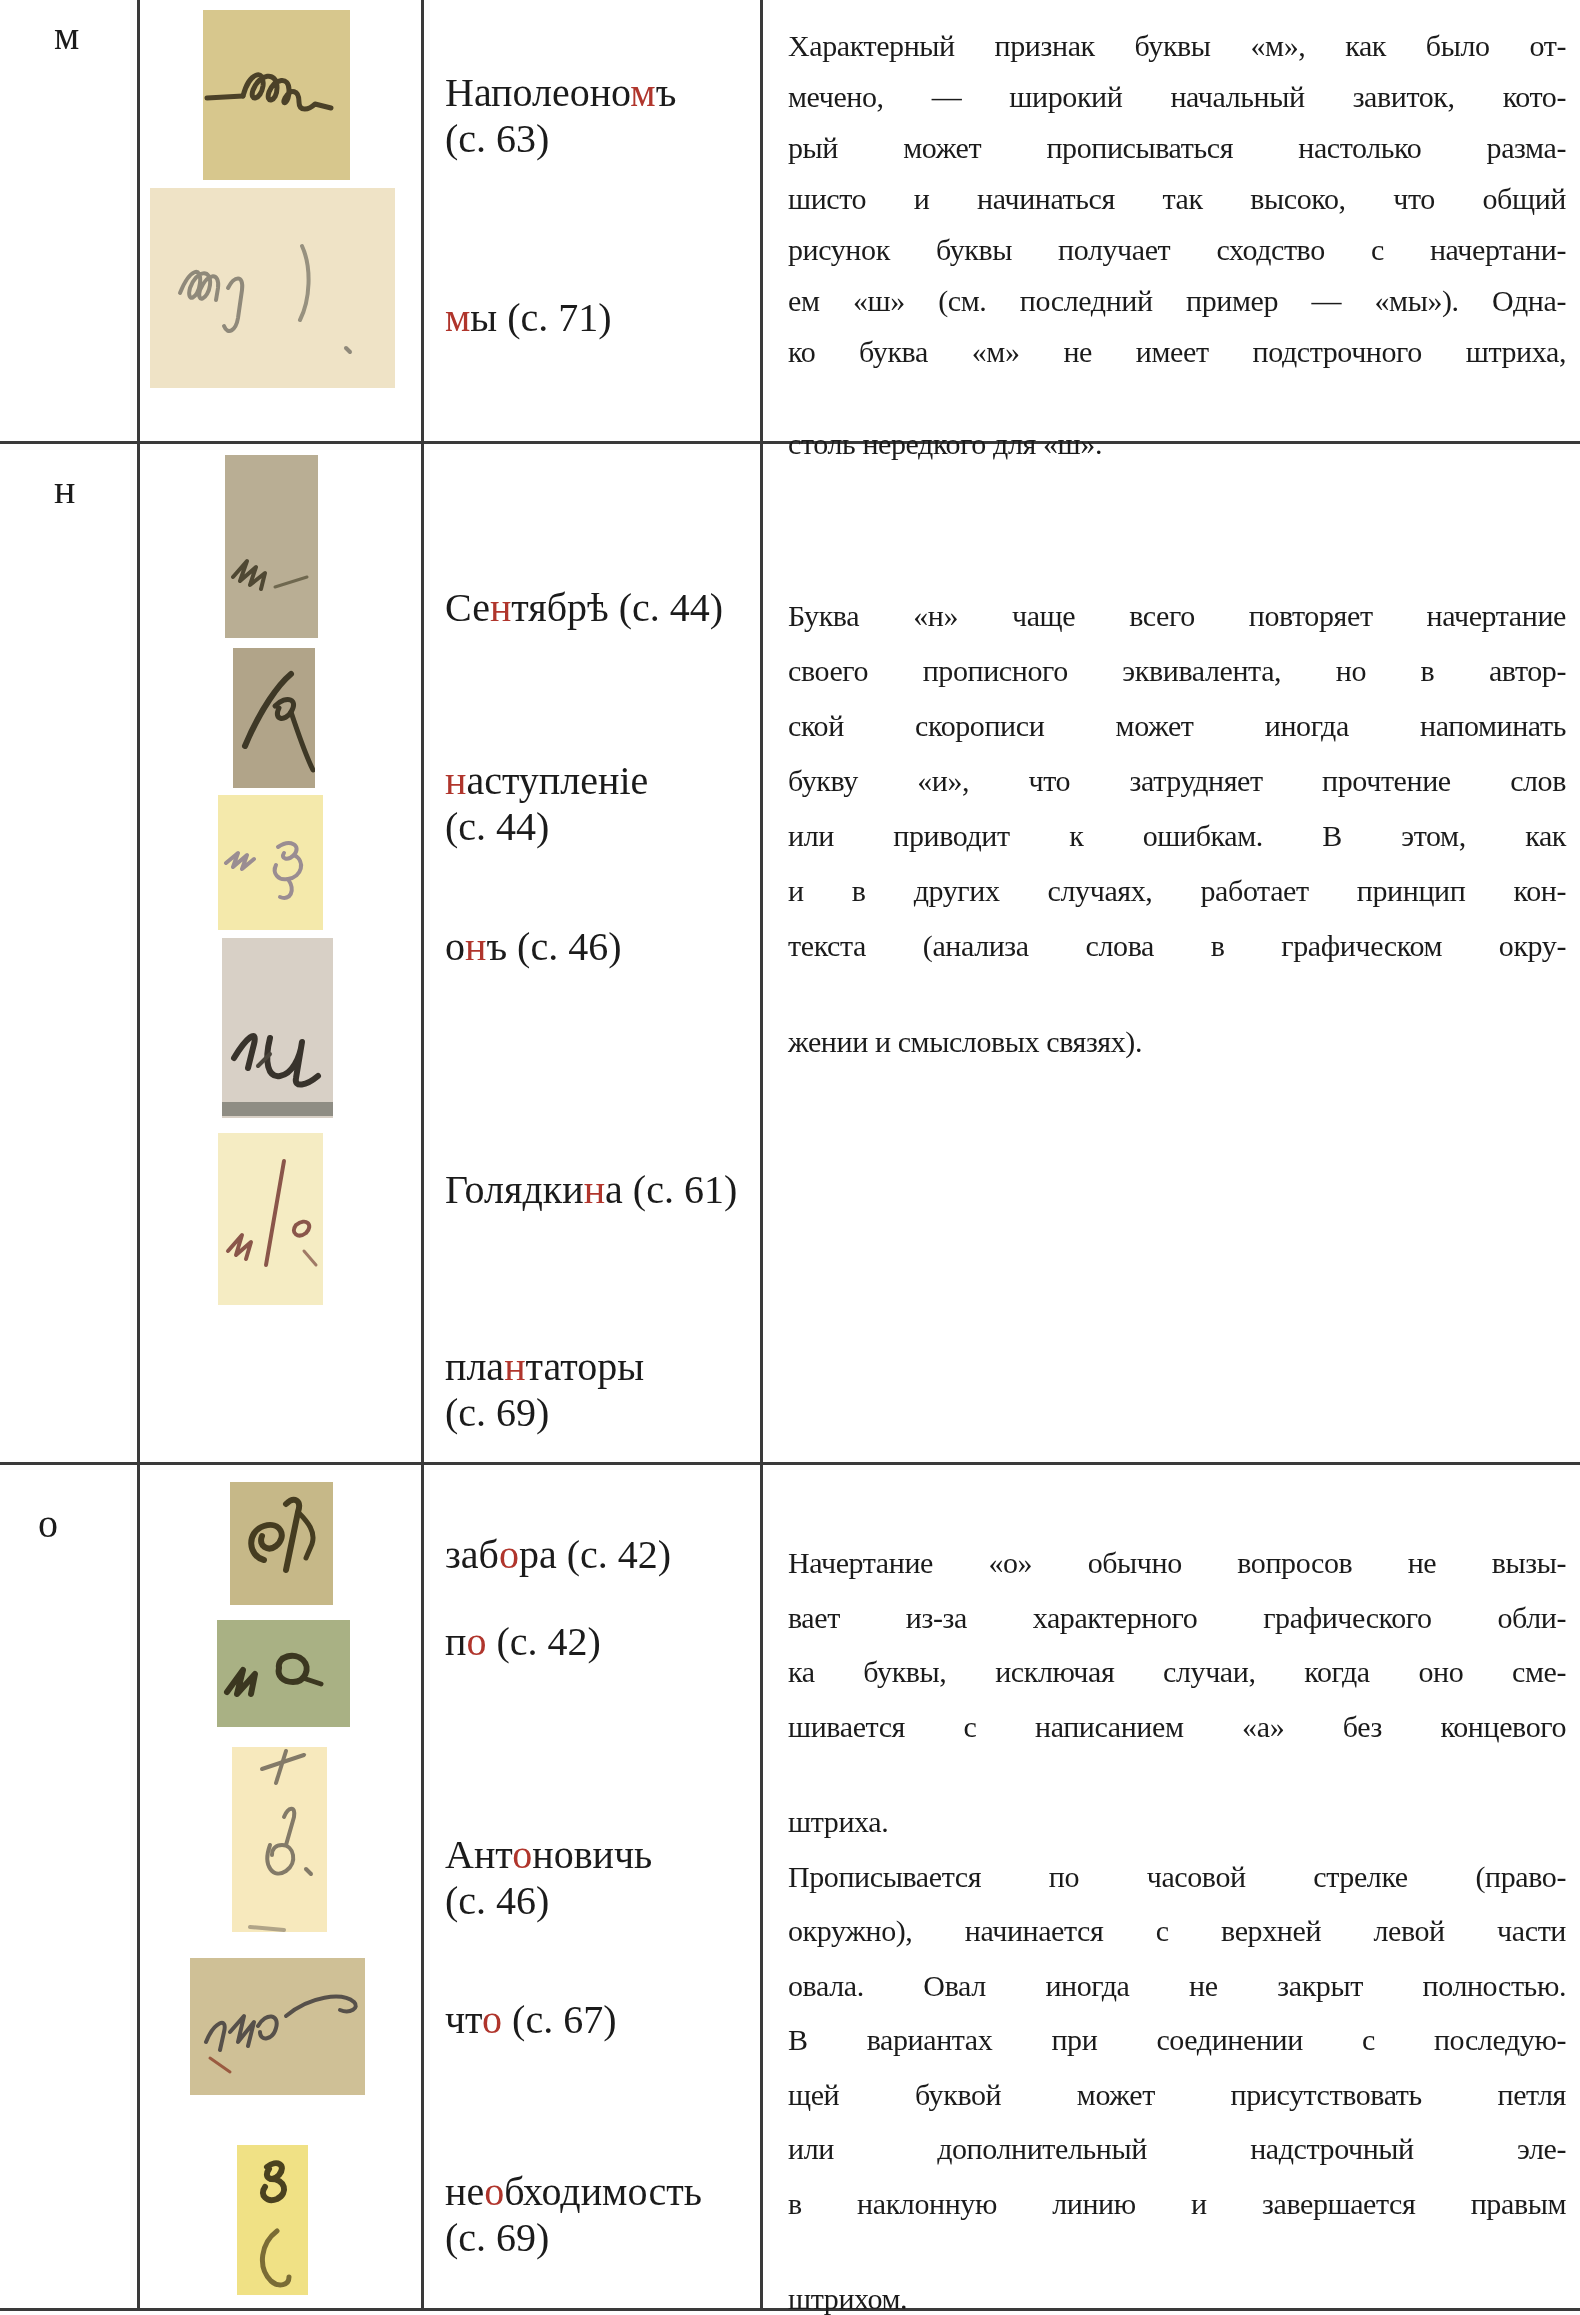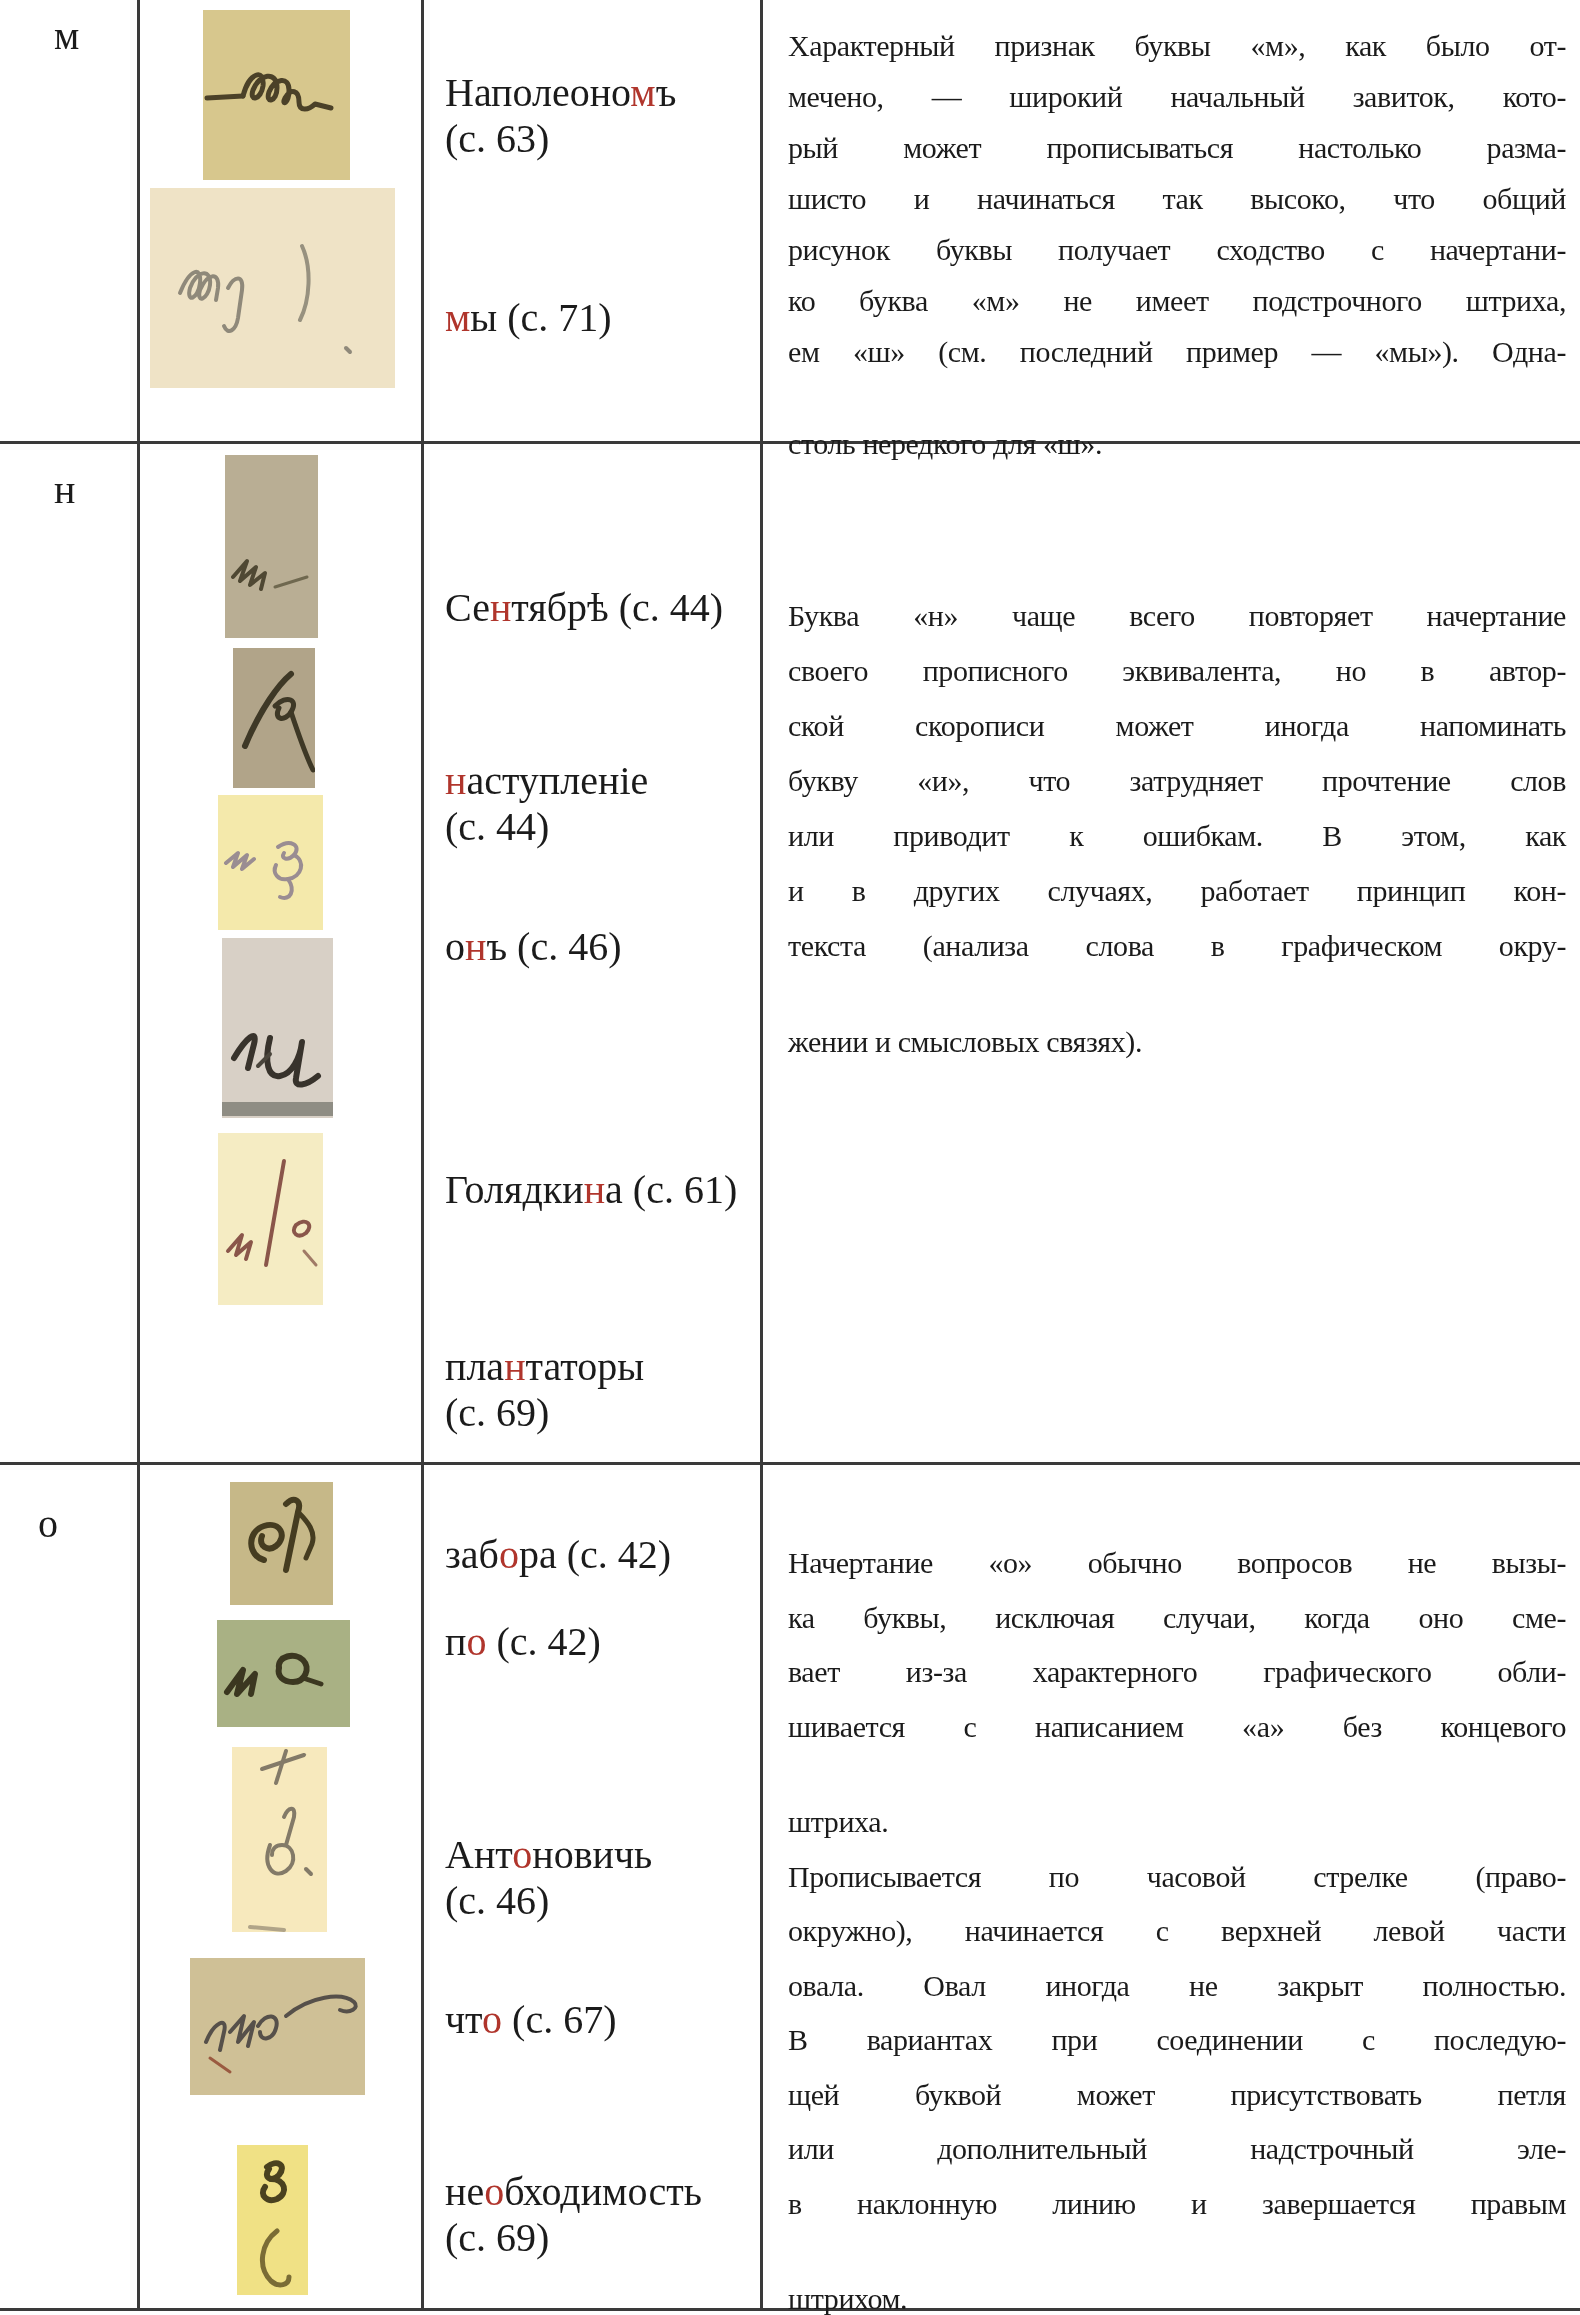--- a/index.html
+++ b/index.html
@@ -51,22 +51,22 @@
     </div>
     <div class="label" style="top: 295px;">
       <div><span class="hl">м</span><span>ы</span><span>&nbsp;(с. 71)</span></div>
     </div>
     <div class="desc" style="top: 20px; line-height: 51px;">
       <div class="dline j">Характерный признак буквы «м», как было от-</div>
       <div class="dline j">мечено, — широкий начальный завиток, кото-</div>
       <div class="dline j">рый может прописываться настолько разма-</div>
       <div class="dline j">шисто и начинаться так высоко, что общий</div>
       <div class="dline j">рисунок буквы получает сходство с начертани-</div>
+      <div class="dline j">ем «ш» (см. последний пример — «мы»). Одна-</div>
       <div class="dline j">ко буква «м» не имеет подстрочного штриха,</div>
-      <div class="dline j">ем «ш» (см. последний пример — «мы»). Одна-</div>
       <div class="dline e">столь нередкого для «ш».</div>
     </div>
     <div class="letter-cell" style="left: 54px; top: 470px;">н</div>
     <div class="sample" style="left: 225px; top: 455px; width: 93px; height: 183px; background: rgb(185, 174, 148);">
       <svg viewBox="0 0 93 183" xmlns="http://www.w3.org/2000/svg">
         <path d="M8,122 l14,-16 l-7,20 l16,-14 l-6,18 l15,-12 l-4,16" fill="none" stroke="#4f4833" stroke-width="4" stroke-linecap="round" stroke-linejoin="round"></path>
         <path d="M50,132 l32,-10" fill="none" stroke="#6f684f" stroke-width="3" stroke-linecap="round" stroke-linejoin="round"></path>
       </svg>
     </div>
     <div class="sample" style="left: 233px; top: 648px; width: 82px; height: 140px; background: rgb(177, 164, 137);">
@@ -180,22 +180,22 @@
     </div>
     <div class="label" style="top: 1997px;">
       <div><span>чт</span><span class="hl">о</span><span>&nbsp;(с. 67)</span></div>
     </div>
     <div class="label" style="top: 2169px;">
       <div><span>не</span><span class="hl">о</span><span>бходимость</span></div>
       <div>(с. 69)</div>
     </div>
     <div class="desc" style="top: 1536px; line-height: 54.5px;">
       <div class="dline j">Начертание «о» обычно вопросов не вызы-</div>
+      <div class="dline j">вает из-за характерного графического обли-</div>
       <div class="dline j">ка буквы, исключая случаи, когда оно сме-</div>
-      <div class="dline j">вает из-за характерного графического обли-</div>
       <div class="dline j">шивается с написанием «а» без концевого</div>
       <div class="dline e">штриха.</div>
       <div class="dline j">Прописывается по часовой стрелке (право-</div>
       <div class="dline j">окружно), начинается с верхней левой части</div>
       <div class="dline j">овала. Овал иногда не закрыт полностью.</div>
       <div class="dline j">В вариантах при соединении с последую-</div>
       <div class="dline j">щей буквой может присутствовать петля</div>
       <div class="dline j">или дополнительный надстрочный эле-</div>
       <div class="dline j">в наклонную линию и завершается правым</div>
       <div class="dline e">штрихом.</div>

